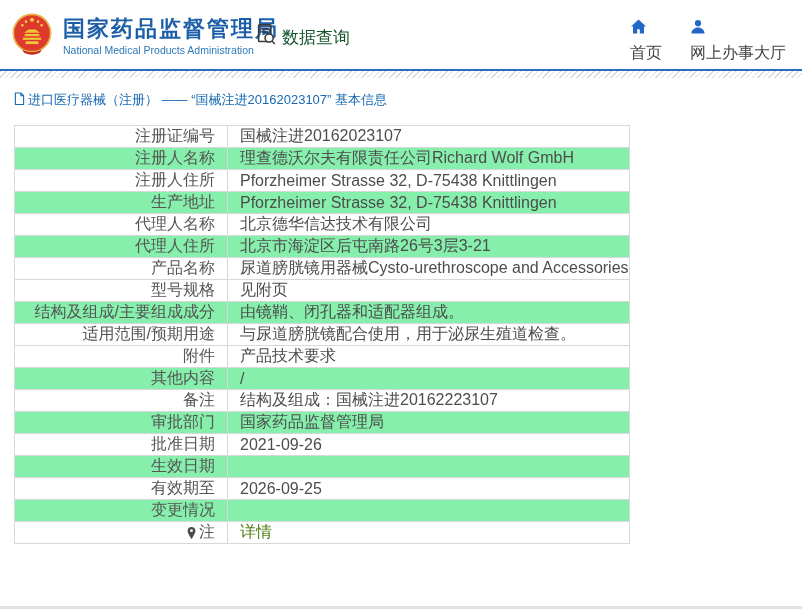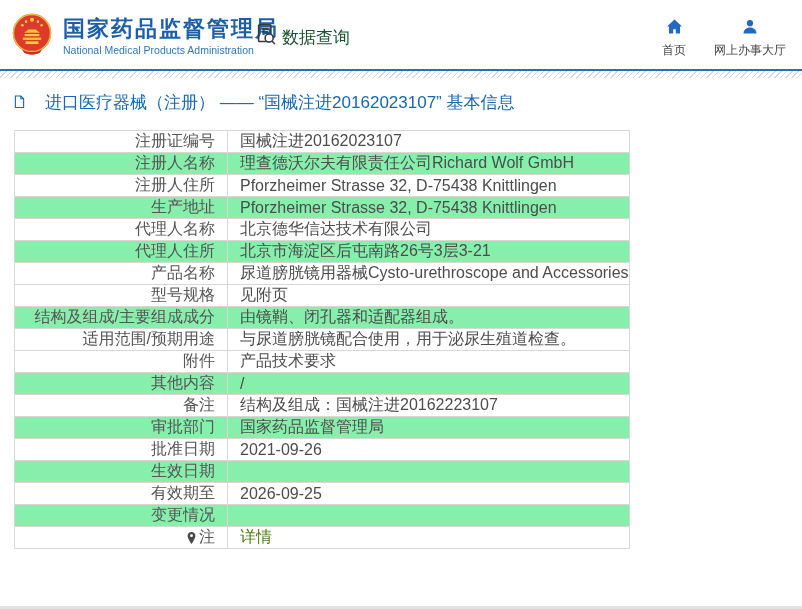--- a/index.html
+++ b/index.html
@@ -9,28 +9,28 @@
     background:#fff; font-family:"Liberation Sans","DejaVu Sans",sans-serif;
   }
   
   .site-header { position:relative; height:69px; background:#fff; }
   .brand { position:absolute; left:10px; top:11px; display:flex; align-items:center; gap:9px; cursor:pointer; }
   .brand-cn { font-size:22px; font-weight:bold; color:#1c5fa8; letter-spacing:2px; line-height:1.15; }
   .brand-en { font-size:10.5px; color:#2f79bb; margin-top:2px; }
   .data-query { position:absolute; left:256px; top:23px; display:flex; align-items:center; gap:5px;
     font-size:17px; font-weight:500; color:#14532d; cursor:pointer; }
   .top-nav { position:absolute; right:16px; top:19px; display:flex; gap:28px; }
-  .nav-item { display:flex; flex-direction:column; align-items:center; gap:5px;
-    font-size:12px; color:#444; cursor:pointer; }
+  .nav-item { display:flex; flex-direction:column; align-items:flex-start; gap:5px;
+    font-size:16px; color:#444; cursor:pointer; }
   .accent-line { height:2px; background:#2b6cbe; }
   .hatch-band { height:7px;
     background:repeating-linear-gradient(135deg,#d9d9d9 0,#d9d9d9 1px,#ffffff 1px,#ffffff 4px); }
   
-  .breadcrumb { margin:13px 0 0 14px; display:flex; align-items:center; gap:20px;
-    font-size:17px; color:#1668b2; }
+  .breadcrumb { margin:13px 0 0 14px; display:flex; align-items:center; gap:3px;
+    font-size:13px; color:#1668b2; }
   
   table.info { margin:16px 14px 0 14px; width:616px; border-collapse:collapse;
     font-size:16px; color:#4d4d4d; table-layout:fixed; }
   table.info td { border:1px solid #d8d8d8; height:22px; padding:0 12px; overflow:hidden; white-space:nowrap; }
   td.cell-label { width:213px; text-align:right; color:#555; }
   td.cell-value { text-align:left; }
   tr.alt { background:#86efac; }
   td.cell-value a { color:#4d7c0f; text-decoration:none; }
   .pin { display:inline-block; vertical-align:-2px; margin-right:3px; }
   .footer-strip { position:absolute; left:0; bottom:0; width:100%; height:3px; background:#e2e2e2; }

